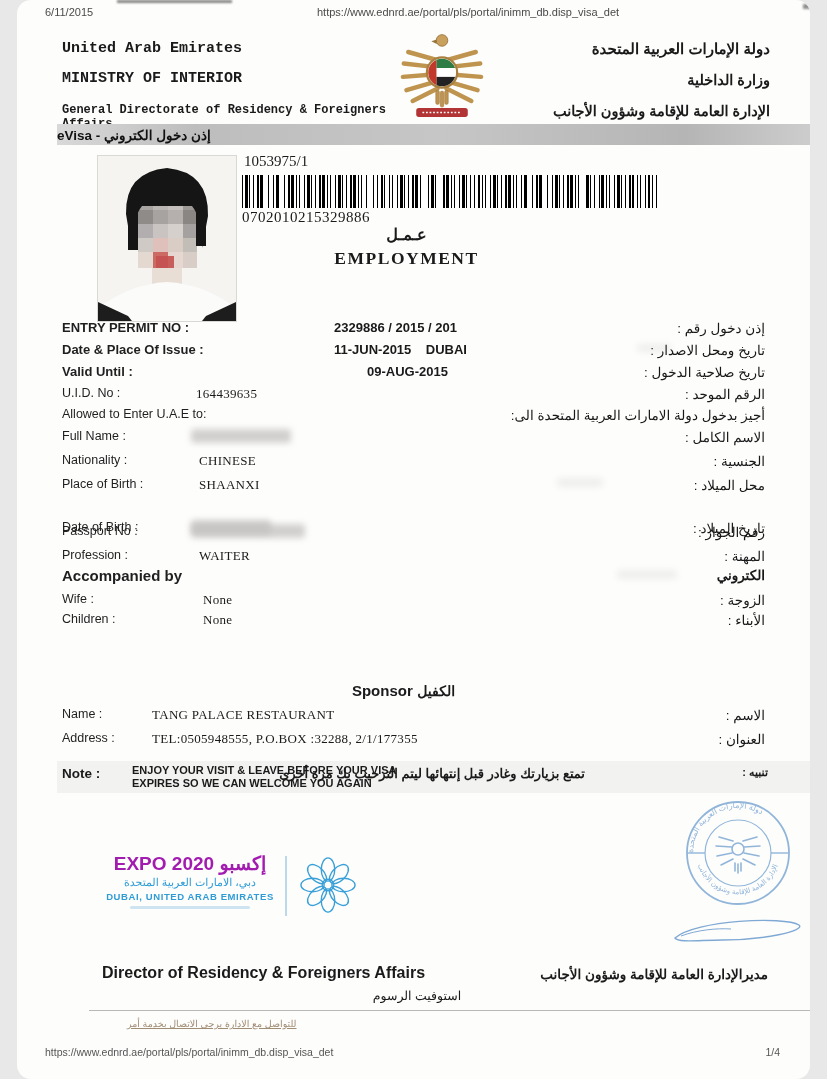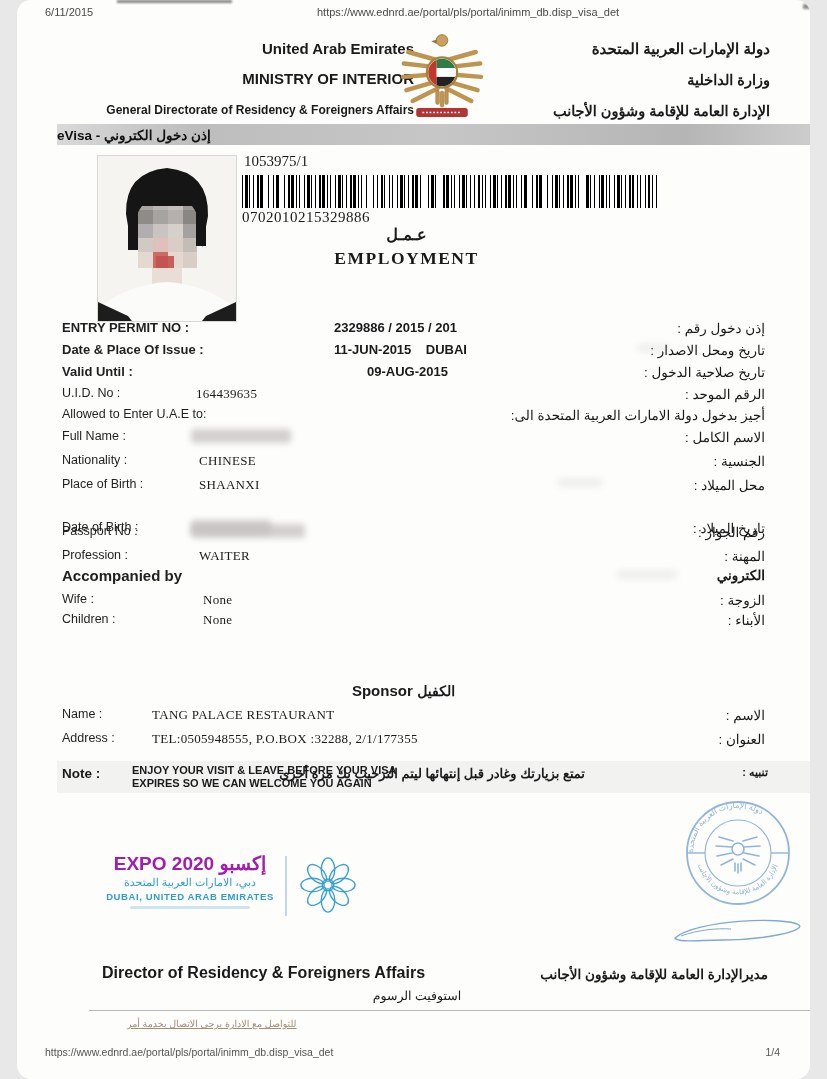--- a/index.html
+++ b/index.html
@@ -2,21 +2,21 @@
 <html><head>
 <meta charset="utf-8">
 <style>
   html,body{margin:0;padding:0;background:#e8e8e8;}
   .page{position:relative;width:793px;height:1079px;background:#fdfdfc;overflow:hidden;
         font-family:"Liberation Sans",sans-serif;color:#1a1a1a;margin:0 auto;border-radius:14px;}
   .abs{position:absolute;}
   
   .meta{font-size:11px;color:#4a4a4a;}
   
-  .hdr-en{left:67px;width:330px;text-align:right;font-family:Liberation Sans, sans-serif;font-weight:bold;}
+  .hdr-en{left:45px;width:330px;text-align:left;font-family:Liberation Mono, monospace;font-weight:bold;}
   .hdr-ar{right:40px;width:370px;text-align:right;font-weight:bold;}
   
   .banner{left:40px;top:124px;width:766px;height:21px;
           background:linear-gradient(90deg,#d9d9d9 0%,#bdbdbd 18%,#c6c6c6 50%,#b5b5b5 82%,#cfcfcf 100%);
           display:flex;align-items:center;justify-content:flex-start;}
   .banner span{font-size:13.5px;font-weight:bold;color:#111;}
   
   .barcode{left:225px;top:175px;width:418px;height:33px;
      background-image:
        repeating-linear-gradient(90deg, rgba(255,255,255,0) 0 21px, #fff 21px 24px, rgba(255,255,255,0) 24px 37px, #fff 37px 39px, rgba(255,255,255,0) 39px 53px),

